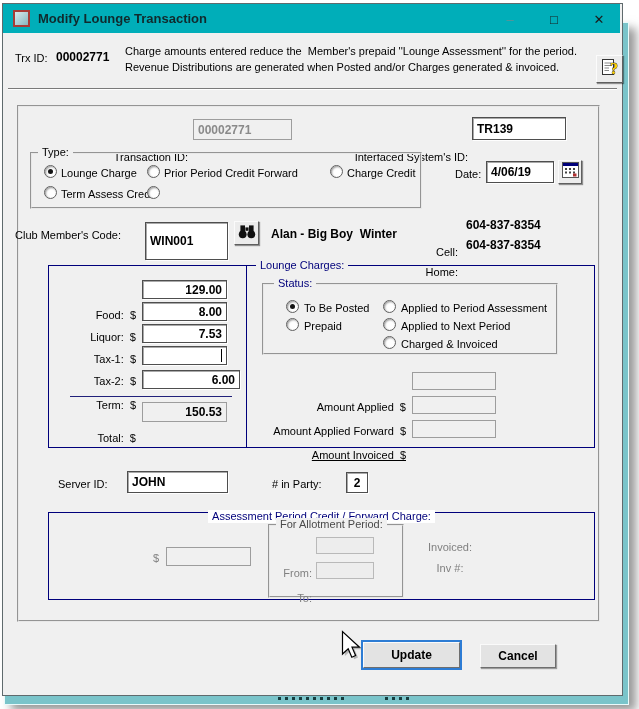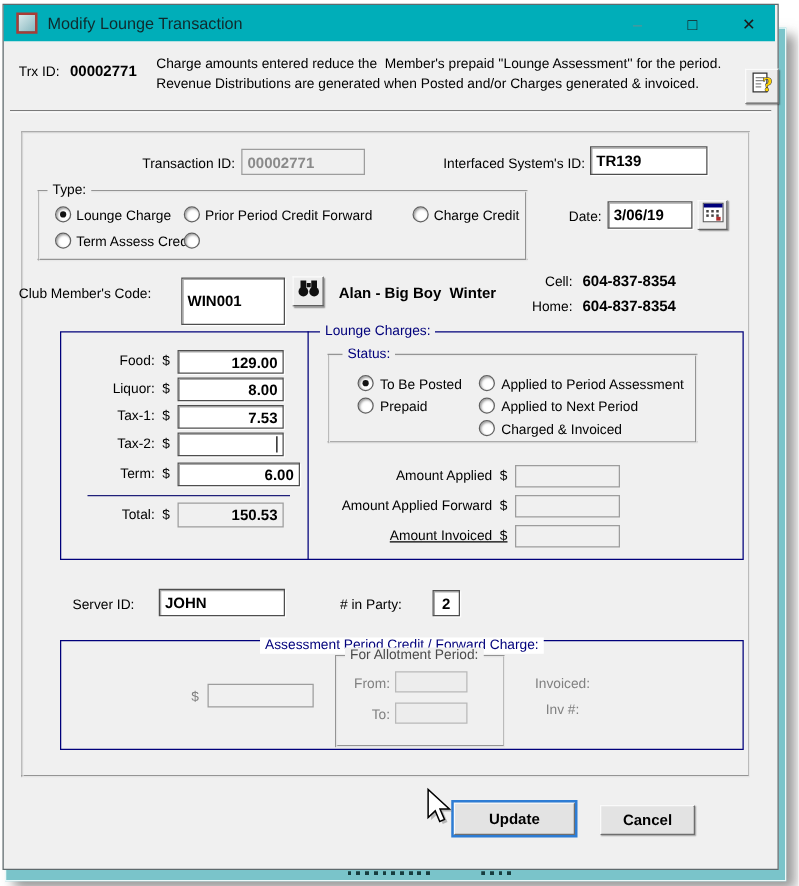--- a/index.html
+++ b/index.html
@@ -8,26 +8,26 @@
   .abs{position:absolute;}
   
   #bg-window{left:4px;top:22px;width:623px;height:681px;background:#7ac4ca;
              border:1px solid #eafafa;box-shadow:7px 6px 9px rgba(70,70,70,.55);}
   .strip-dash{height:3px;background:repeating-linear-gradient(90deg,#173d3f 0 3px,transparent 3px 7px);}
   
   #dialog{left:2px;top:3px;width:619px;height:691px;background:#f0f0f0;border:1px solid #5f6a6d;}
   #titlebar{left:3px;top:4px;width:617px;height:29px;background:#00aeb9;}
   #app-icon{left:13px;top:10px;width:13px;height:13px;border:2px solid #a93c36;
             background:linear-gradient(135deg,#d9eaec,#86b7bf);}
-  #title-text{left:38px;top:11px;font-size:13px;color:#102a2d;white-space:pre;}
+  #title-text{left:38px;top:11px;font-size:13px;color:#102a2d;white-space:pre;font-weight:bold;}
   .wbtn{top:9px;width:26px;height:20px;display:flex;align-items:center;justify-content:center;
         font-size:13px;color:#1b1b1b;}
   
   .lbl{font-size:11px;line-height:1.2;color:#000;white-space:pre;}
-  .r{text-align:right;}
+  .r{text-align:right;margin-top:26px;}
   .c{text-align:center;}
   .b{font-weight:bold;font-size:12px;}
   .gray{color:#808080;}
   .field{background:#fff;border:1px solid #4e4e4e;box-shadow:1px 1px 0 rgba(255,255,255,.9),inset 1px 1px 0 #a9a9a9;
          display:flex;align-items:center;padding:0 4px;font-weight:bold;font-size:12px;color:#000;
          box-sizing:border-box;white-space:pre;overflow:hidden;}
   .num{justify-content:flex-end;}
   .dis{background:#f0f0f0;border:1px solid #9d9d9d;box-shadow:none;color:#8a8a8a;}
   .dis2{background:#ededed;border:1px solid #b9b9b9;box-shadow:none;}
   .groove{border:2px groove #e8e8e8;box-sizing:border-box;}
@@ -103,21 +103,21 @@
   <div class="abs lbl" style="left:61px;top:167px;">Lounge Charge</div>
   <div class="abs radio" style="left:147px;top:165px;"></div>
   <div class="abs lbl" style="left:164px;top:167px;">Prior Period Credit Forward</div>
   <div class="abs radio" style="left:330px;top:165px;"></div>
   <div class="abs lbl" style="left:347px;top:167px;">Charge Credit</div>
   <div class="abs radio" style="left:44px;top:186px;"></div>
   <div class="abs lbl" style="left:61px;top:188px;">Term Assess Credit</div>
   <div class="abs radio" style="left:147px;top:186px;"></div>
 
   <div class="abs lbl" style="left:455px;top:168px;">Date:</div>
-  <div class="abs field" style="left:486px;top:161px;width:68px;height:22px;"><span>3/06/19</span></div>
+  <div class="abs field" style="left:486px;top:161px;width:68px;height:22px;"><span>4/06/19</span></div>
   <div class="abs toolbtn" style="left:558px;top:160px;width:24px;height:24px;">
     <span>
       <svg width="17" height="16" viewBox="0 0 17 16">
         <rect x="0.5" y="0.5" width="16" height="15" fill="#fff" stroke="#555"></rect>
         <rect x="1" y="1" width="15" height="3" fill="#00007b"></rect>
         <rect x="3" y="6" width="2" height="2" fill="#444"></rect>
           <rect x="7" y="6" width="2" height="2" fill="#444"></rect>
           <rect x="11" y="6" width="2" height="2" fill="#444"></rect>
         <rect x="3" y="9.5" width="2" height="2" fill="#444"></rect>
           <rect x="7" y="9.5" width="2" height="2" fill="#444"></rect>

